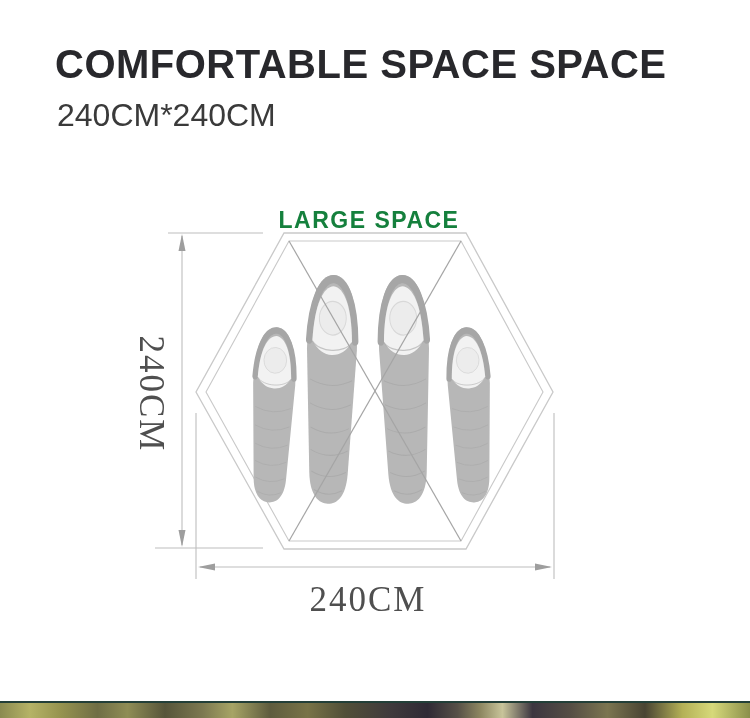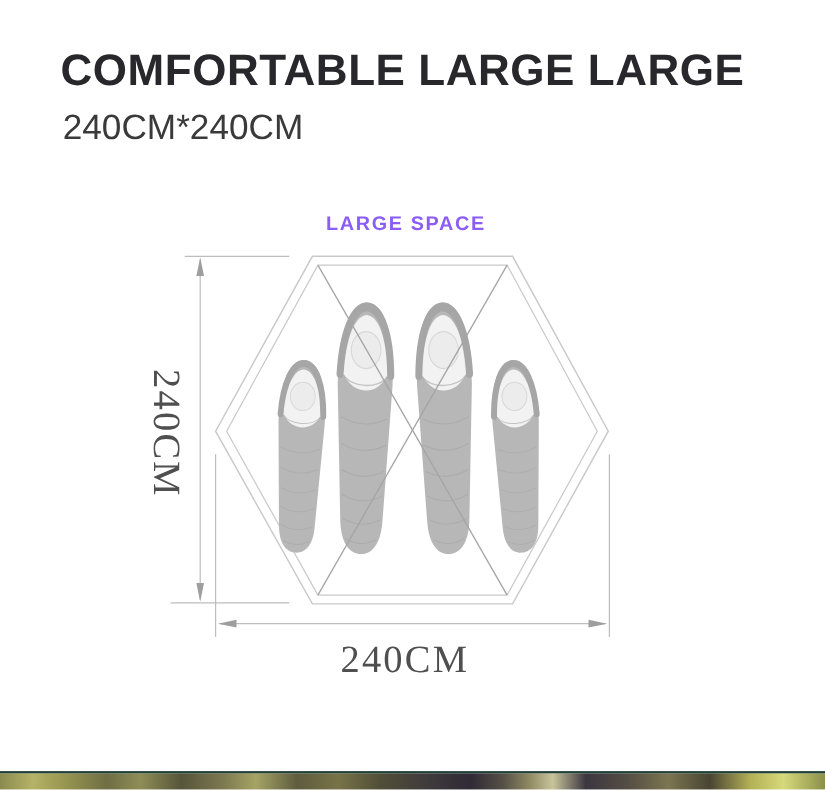--- a/index.html
+++ b/index.html
@@ -28,26 +28,26 @@
     top: 97px;
     font-size: 32px;
     font-weight: 100;
     letter-spacing: 0px;
     color: #3a3a3a;
     white-space: nowrap;
   }
   .diagram-title {
     position: absolute;
     left: 369px;
-    top: 193px;
+    top: 207px;
     transform: translateX(-50%);
-    font-size: 18px;
+    font-size: 23px;
     font-weight: 700;
     letter-spacing: 1.5px;
-    color: #8b5cf6;
+    color: #15803d;
     white-space: nowrap;
   }
   .floor-plan-svg {
     position: absolute;
     left: 0;
     top: 0;
     width: 750px;
     height: 718px;
   }
   .dim-label {
@@ -82,21 +82,21 @@
       #514f38 46%, #3f3a3c 52%, #2f2a35 57%, #565047 61%, #8c8660 64%,
       #c8c49a 67%, #3c3640 71%, #544d44 76%, #7b7550 81%, #494433 86%,
       #b4b156 91%, #d6d97a 95%, #8a8f4a 100%);
   }
 </style>
 </head>
 <body>
 
 <div class="page">
 
-  <div class="page-title">COMFORTABLE LARGE LARGE</div>
+  <div class="page-title">COMFORTABLE SPACE SPACE</div>
   <div class="page-subtitle">240CM*240CM</div>
   <div class="diagram-title">LARGE SPACE</div>
 
   <svg class="floor-plan-svg" viewBox="0 0 750 718" xmlns="http://www.w3.org/2000/svg">
     <defs>
       <g id="bag">
         <path fill="#b7b7b7" d="M 11,108 C 11,42 28,15 50,15 C 72,15 89,42 89,108 L 80,263 C 78,293 63,301 50,301 C 37,301 22,293 20,263 Z"></path>
         <path stroke="#a6a6a6" stroke-width="10" fill="none" stroke-linecap="round" d="M 14,97 C 16,48 31,21 50,20 C 69,21 84,48 86,97"></path>
         <path fill="#f2f2f2" d="M 19,98 C 21,52 34,30 50,29 C 66,30 79,52 81,98 C 72,110 62,115 50,115 C 38,115 28,110 19,98 Z"></path>
         <circle cx="50" cy="69" r="21" fill="#ececec" stroke="#d8d8d8" stroke-width="1.5"></circle>

